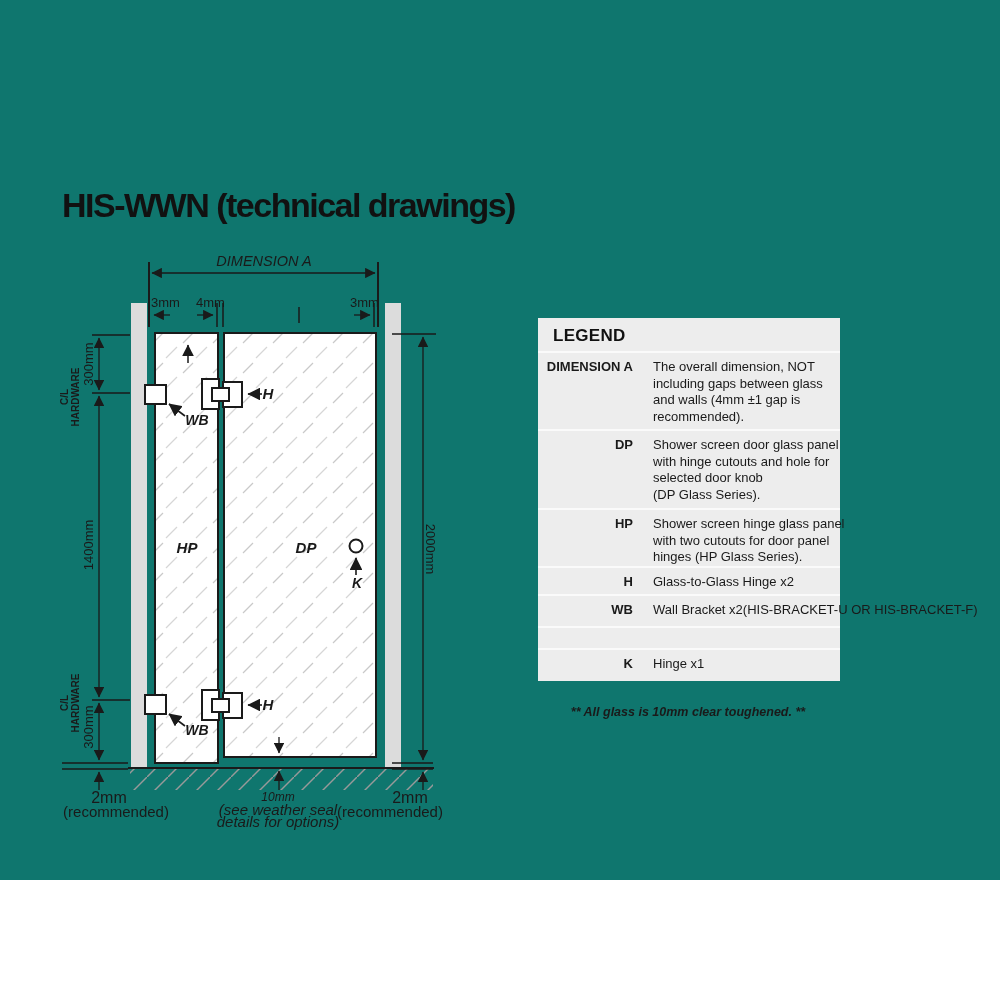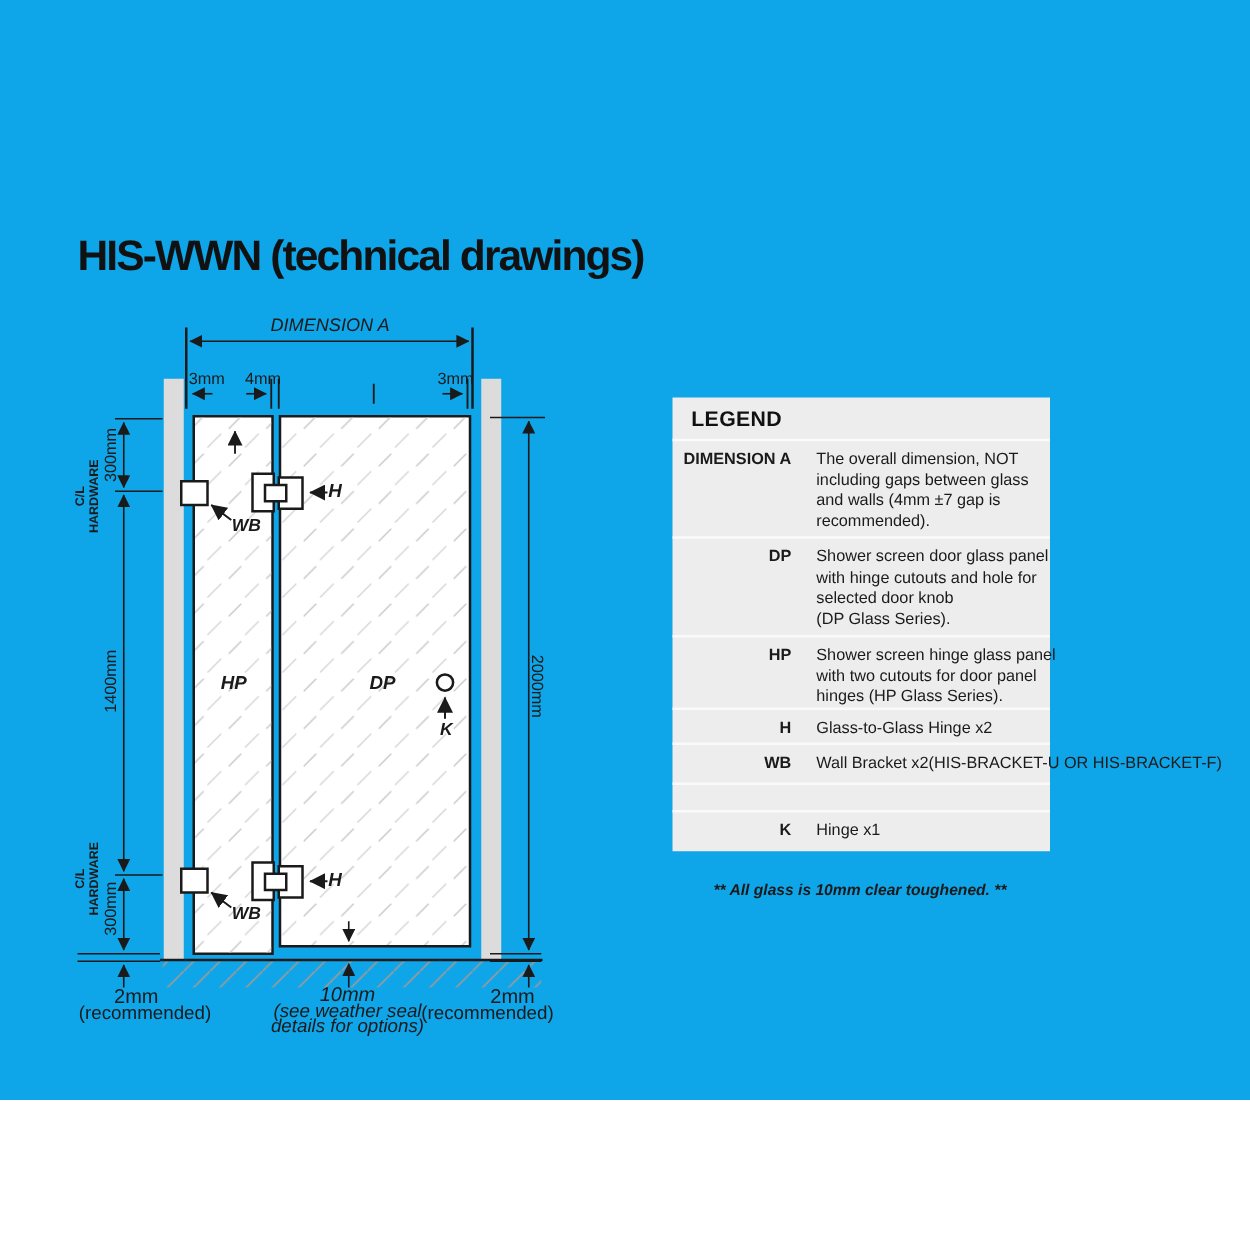--- a/index.html
+++ b/index.html
@@ -1,16 +1,16 @@
 <!DOCTYPE html>
 <html><head>
 <meta charset="utf-8">
 <style>
   html,body{margin:0;padding:0;background:#ffffff;}
-  #canvas{position:relative;width:1000px;height:880px;background:#0ea5e9;overflow:hidden;
+  #canvas{position:relative;width:1000px;height:880px;background:#0f766e;overflow:hidden;
           font-family:"Liberation Sans","DejaVu Sans",sans-serif;color:#1a1a1a;}
   .abs{position:absolute;}
   .ctr{position:absolute;transform:translate(-50%,-50%);white-space:pre;text-align:center;}
   .rotL{position:absolute;transform:translate(-50%,-50%) rotate(-90deg);white-space:pre-line;text-align:center;}
   .rotR{position:absolute;transform:translate(-50%,-50%) rotate(90deg);white-space:pre;text-align:center;}
   #title{left:62px;top:186px;font-size:34px;font-weight:700;letter-spacing:-1.5px;color:#111;}
   .dimtxt{font-size:13px;color:#1a1a1a;}
   .dimbig{font-size:16px;}
   .ital{font-style:italic;}
   .plabel{font-size:15px;font-weight:700;font-style:italic;}
@@ -143,33 +143,33 @@
   <div class="ctr plabel" style="left:187px;top:547px;">HP</div>
   <div class="ctr plabel" style="left:306px;top:547px;">DP</div>
   <div class="ctr plabel" style="left:268px;top:393px;">H</div>
   <div class="ctr plabel" style="left:268px;top:704px;">H</div>
   <div class="ctr plabel" style="left:197px;top:420px;font-size:14px;">WB</div>
   <div class="ctr plabel" style="left:197px;top:730px;font-size:14px;">WB</div>
   <div class="ctr plabel" style="left:357px;top:583px;font-size:14px;">K</div>
 
   <div class="ctr dimbig" style="left:109px;top:798px;">2mm</div>
   <div class="ctr small" style="left:116px;top:811px;">(recommended)</div>
-  <div class="ctr dimbig ital" style="left:278px;top:797px;font-size:16px;">10mm</div>
+  <div class="ctr dimbig ital" style="left:278px;top:797px;font-size:12px;">10mm</div>
   <div class="ctr small ital" style="left:278px;top:815px;white-space:pre-line;line-height:11.5px;">(see weather seal
 details for options)</div>
   <div class="ctr dimbig" style="left:410px;top:798px;">2mm</div>
   <div class="ctr small" style="left:390px;top:811px;">(recommended)</div>
 
   <div id="legend" class="abs">
     <div id="legend-header">LEGEND</div>
     <div class="lrow r0">
       <div class="lterm">DIMENSION A</div>
       <div class="ldesc">The overall dimension, NOT
 including gaps between glass
-and walls (4mm ±7 gap is
+and walls (4mm ±1 gap is
 recommended).</div>
     </div>
     <div class="lrow r1">
       <div class="lterm">DP</div>
       <div class="ldesc">Shower screen door glass panel
 with hinge cutouts and hole for
 selected door knob
 (DP Glass Series).</div>
     </div>
     <div class="lrow r2">

